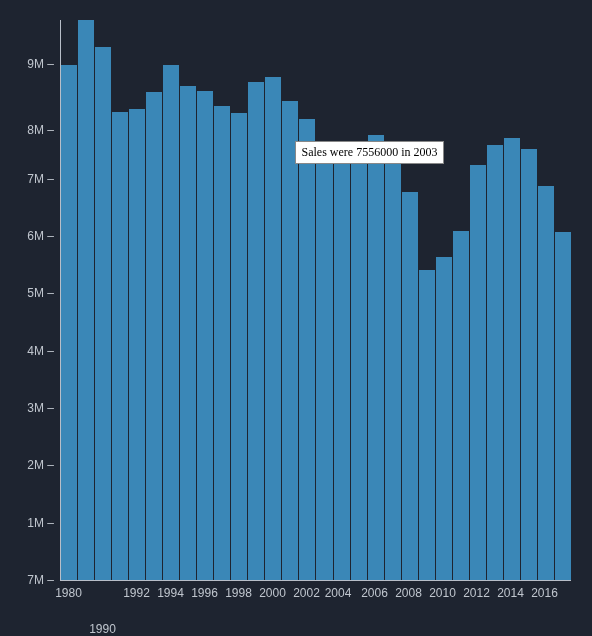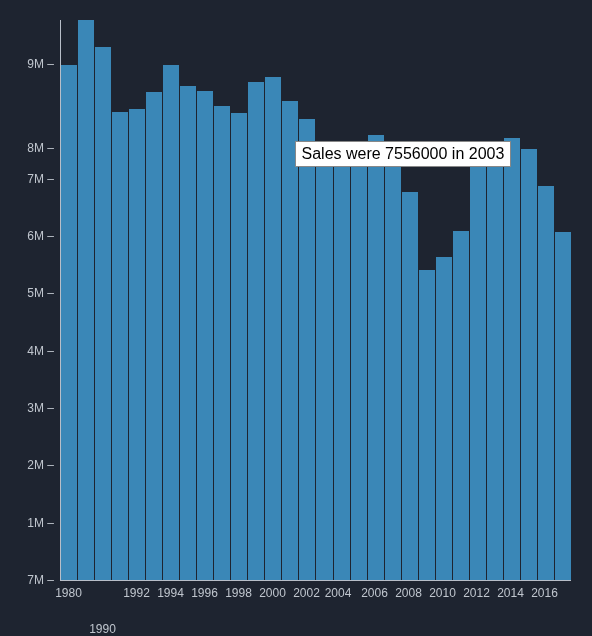--- a/index.html
+++ b/index.html
@@ -5,36 +5,36 @@
   html,body{margin:0;padding:0;background:#1e2430;font-family:Arial,Helvetica,sans-serif;}
   .chart-wrap{position:relative;width:592px;height:636px;background:#1e2430;color:#b8bec8;}
   .plot-area{position:absolute;left:60px;top:20px;width:510px;height:560px;border-left:1px solid #b8bec8;border-bottom:1px solid #b8bec8;}
   .bars{position:absolute;left:0;bottom:0;width:100%;height:100%;display:flex;align-items:flex-end;}
   .bar{flex:1;background:#3a87b7;margin-right:1px;}
   .bar:last-child{margin-right:0;}
   .y-axis{position:absolute;left:0;top:20px;width:60px;height:560px;}
   .y-tick{position:absolute;right:6px;transform:translateY(50%);font-size:12px;color:#c0c6ce;white-space:nowrap;}
   .x-axis{position:absolute;left:60px;top:582px;width:510px;height:20px;}
   .x-tick{position:absolute;top:4px;transform:translateX(-50%);font-size:12px;color:#c0c6ce;}
-  .tooltip{position:absolute;background:#fff;color:#000;font-size:16px;padding:3px 6px;border:1px solid #888;white-space:nowrap;pointer-events:none;}
+  .tooltip{position:absolute;background:#fff;color:#000;font-size:12px;padding:3px 6px;border:1px solid #888;white-space:nowrap;pointer-events:none;font-family:Liberation Serif, serif;}
 </style>
 </head>
 <body>
 
 <div class="chart-wrap">
   <div class="y-axis" id="y-axis">
       <div class="y-tick" style="bottom: 0px;">7M –</div>
       <div class="y-tick" style="bottom: 57.3066px;">1M –</div>
       <div class="y-tick" style="bottom: 114.613px;">2M –</div>
       <div class="y-tick" style="bottom: 171.92px;">3M –</div>
       <div class="y-tick" style="bottom: 229.226px;">4M –</div>
       <div class="y-tick" style="bottom: 286.533px;">5M –</div>
       <div class="y-tick" style="bottom: 343.84px; margin-top: 24px;">6M –</div>
       <div class="y-tick" style="bottom: 401.146px;">7M –</div>
-      <div class="y-tick" style="bottom: 432px; margin-top: 32px;">8M –</div>
+      <div class="y-tick" style="bottom: 450px; margin-top: 32px;">8M –</div>
       <div class="y-tick" style="bottom: 515.759px;">9M –</div>
     </div>
   <div class="plot-area">
     <div class="bars" id="bars">
         <div class="bar" style="height: 91.885%;"></div>
         <div class="bar" style="height: 100%;"></div>
         <div class="bar" style="height: 95.1801%;"></div>
         <div class="bar" style="height: 83.6574%;"></div>
         <div class="bar" style="height: 84.0463%;"></div>
         <div class="bar" style="height: 87.1674%;"></div>

